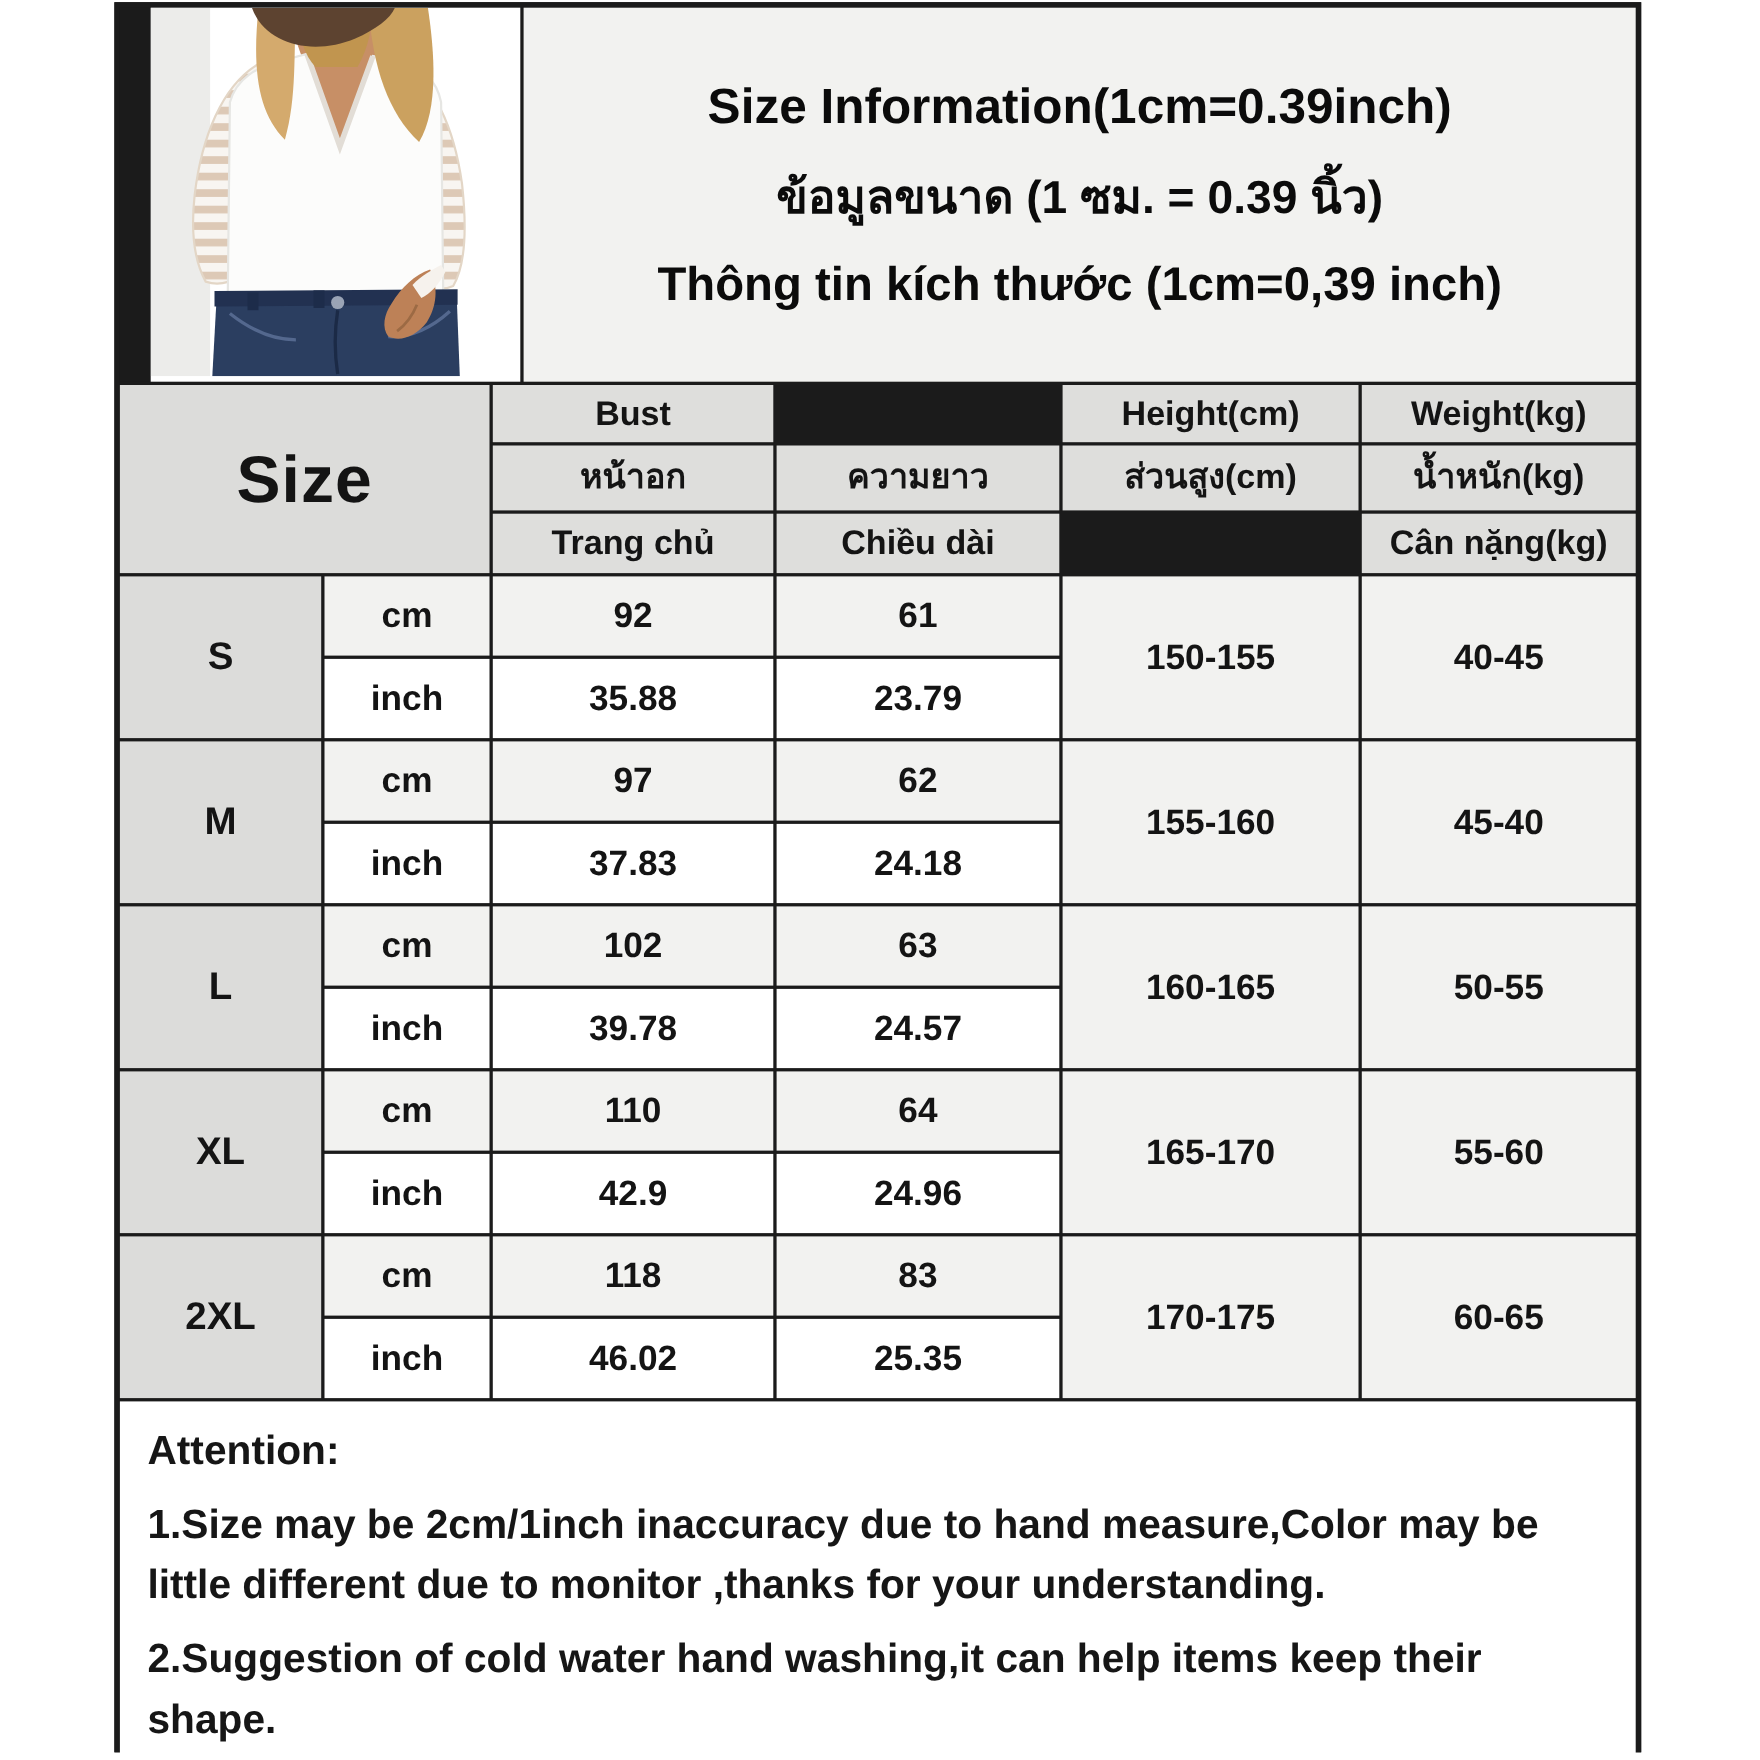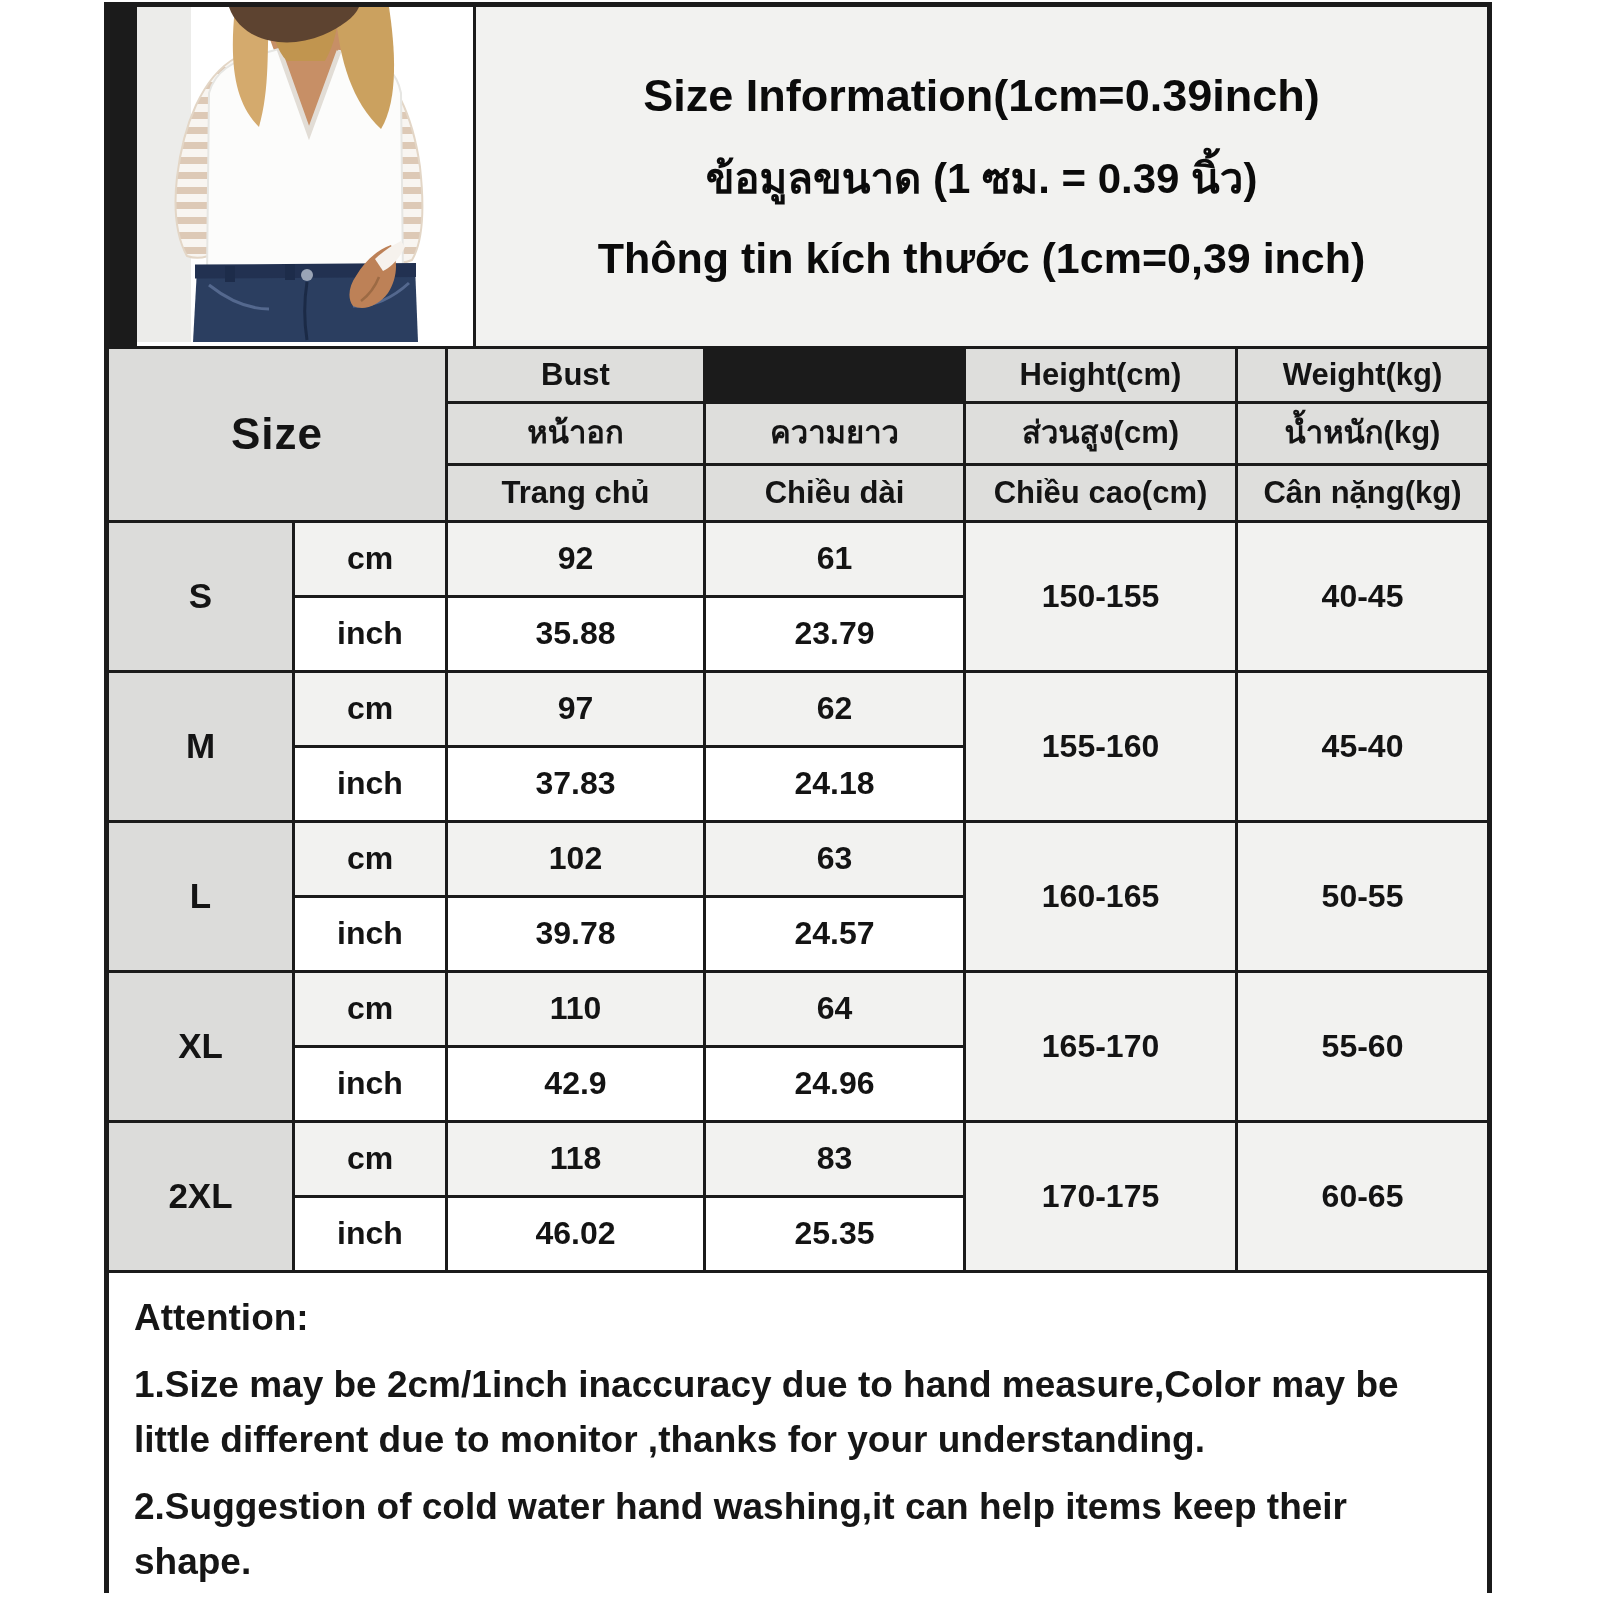--- a/index.html
+++ b/index.html
@@ -24,21 +24,21 @@
   .title-line3{font-size:43px;font-weight:700;color:#0b0b0b;}
   
   .size-table{
     flex:0 0 921px;display:grid;background:#1b1b1b;gap:3px;
     grid-template-columns:183px 150px 255px 257px 269px 1fr;
     grid-template-rows:52px 59px 54px repeat(10,72px);
   }
   .cell{display:flex;align-items:center;justify-content:center;text-align:center;
         font-weight:700;font-size:32px;line-height:1.1;}
   .hdr{background:#dededc;font-size:31px;}
-  .size-head{background:#dcdcda;font-size:44px;letter-spacing:1px;}
+  .size-head{background:#dcdcda;font-size:60px;letter-spacing:1px;}
   .letter{background:#dcdcda;font-size:35px;}
   .r-cm{background:#f2f2f0;}
   .r-in{background:#ffffff;}
   .merged{background:#f2f2f0;}
   
   .attention{
     flex:1;background:#ffffff;padding:6px 16px 0 14px;
     font-size:37px;font-weight:400;color:#161616;line-height:1.5;
   }
   .attention div{margin:11px;font-weight:bold;}
@@ -106,21 +106,20 @@
     <div class="cell hdr" style="grid-area:1/5/2/6">Height(cm)</div>
     <div class="cell hdr" style="grid-area:1/6/2/7">Weight(kg)</div>
 
     <div class="cell hdr" style="grid-area:2/3/3/4">หน้าอก</div>
     <div class="cell hdr" style="grid-area:2/4/3/5">ความยาว</div>
     <div class="cell hdr" style="grid-area:2/5/3/6">ส่วนสูง(cm)</div>
     <div class="cell hdr" style="grid-area:2/6/3/7">น้ำหนัก(kg)</div>
 
     <div class="cell hdr" style="grid-area:3/3/4/4">Trang chủ</div>
     <div class="cell hdr" style="grid-area:3/4/4/5">Chiều dài</div>
-    <div class="cell hdr" style="grid-area:3/5/4/6">Chiều cao(cm)</div>
     <div class="cell hdr" style="grid-area:3/6/4/7">Cân nặng(kg)</div>
 
     <div class="cell letter" style="grid-area:4/1/6/2">S</div>
     <div class="cell r-cm" style="grid-area:4/2/5/3">cm</div>
     <div class="cell r-cm" style="grid-area:4/3/5/4">92</div>
     <div class="cell r-cm" style="grid-area:4/4/5/5">61</div>
     <div class="cell r-in" style="grid-area:5/2/6/3">inch</div>
     <div class="cell r-in" style="grid-area:5/3/6/4">35.88</div>
     <div class="cell r-in" style="grid-area:5/4/6/5">23.79</div>
     <div class="cell merged" style="grid-area:4/5/6/6">150-155</div>

